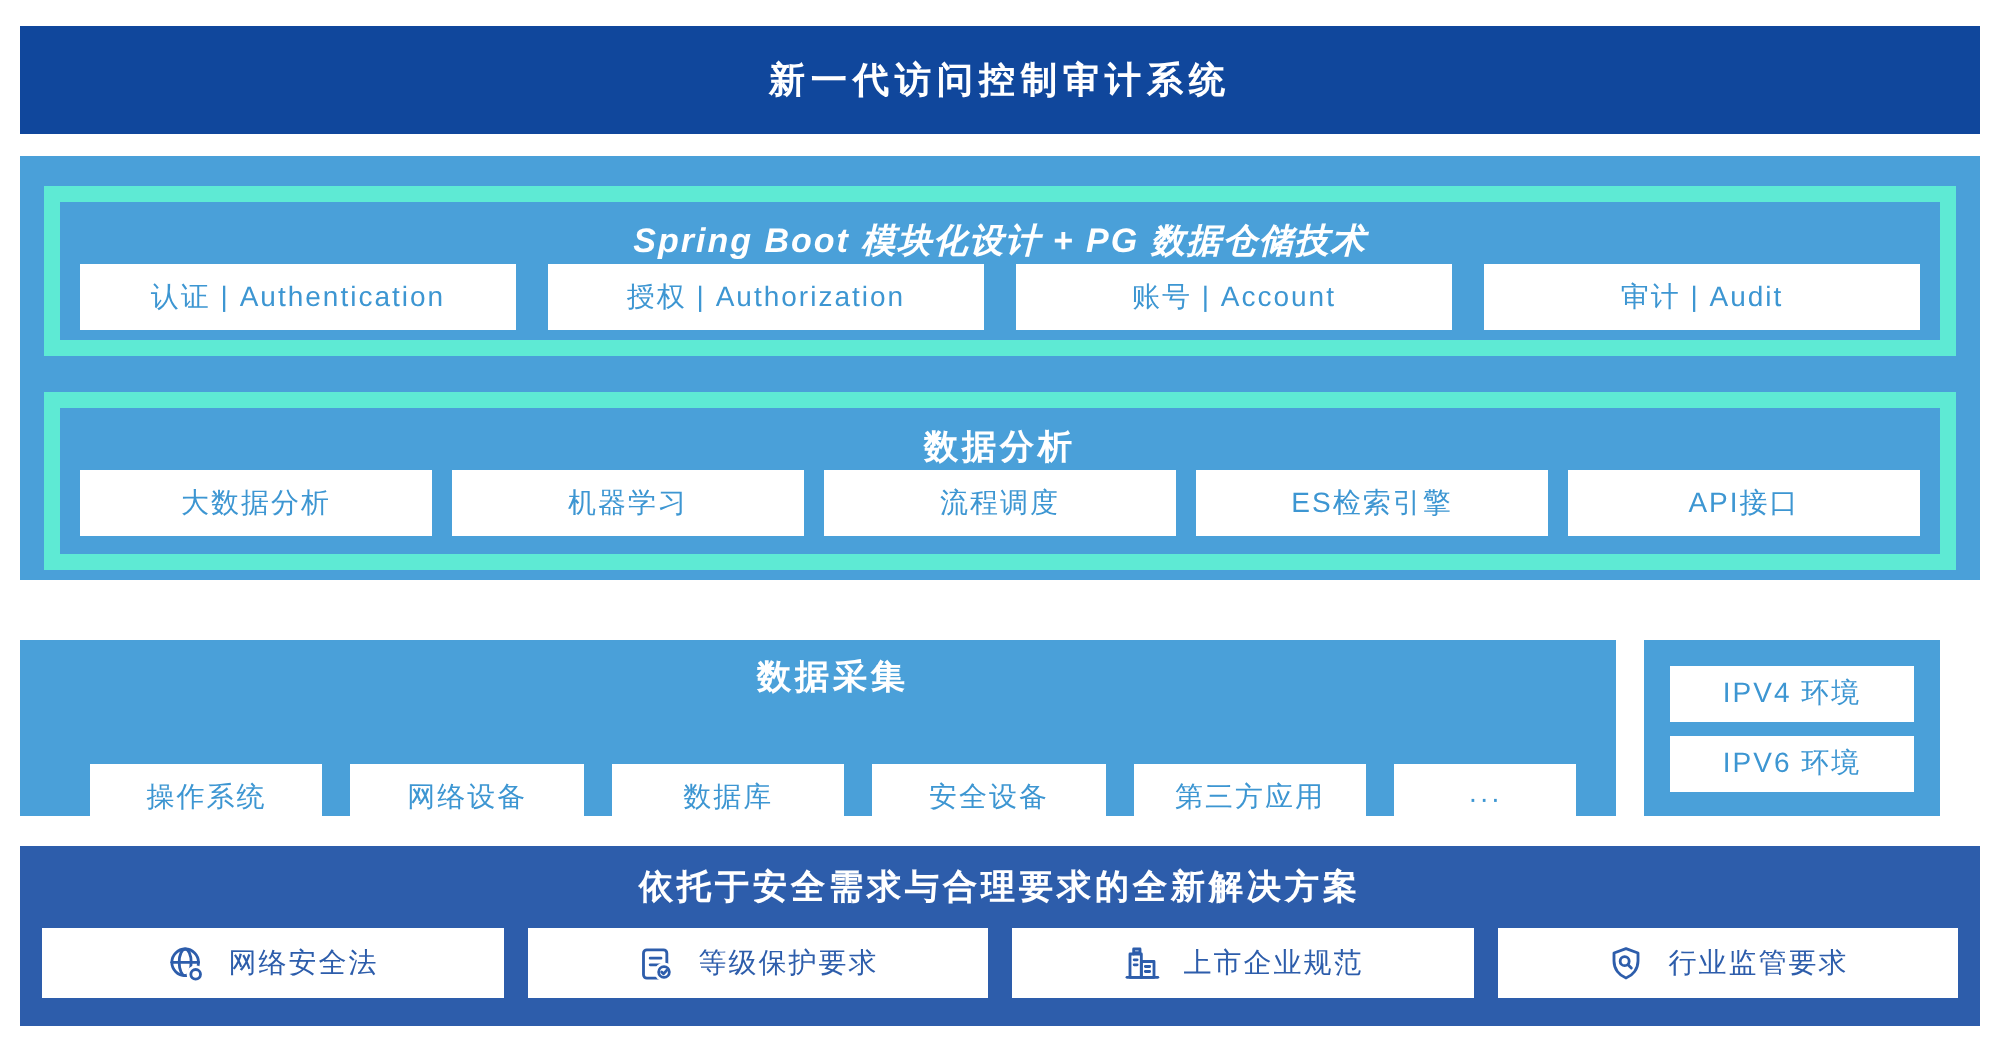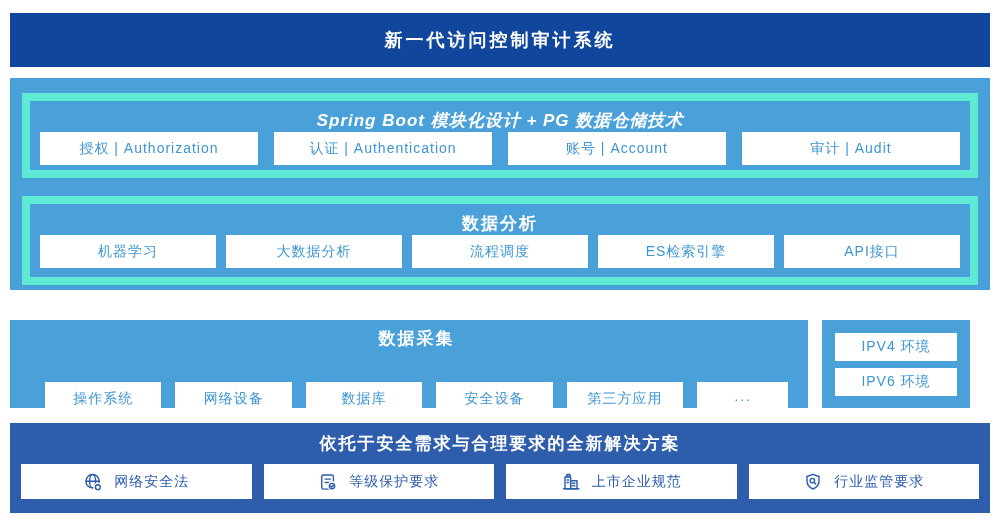--- a/index.html
+++ b/index.html
@@ -68,32 +68,32 @@
 
   <div class="banner">
     <span>新一代访问控制审计系统</span>
   </div>
 
   <div class="section-a">
 
     <div class="subbox subbox1">
       <div class="sec-title italic">Spring Boot 模块化设计 + PG 数据仓储技术</div>
       <div class="row row-sb">
+        <div class="cell">认证 | Authentication</div>
         <div class="cell">授权 | Authorization</div>
-        <div class="cell">认证 | Authentication</div>
         <div class="cell">账号 | Account</div>
         <div class="cell">审计 | Audit</div>
       </div>
     </div>
 
     <div class="subbox subbox2">
       <div class="sec-title">数据分析</div>
       <div class="row row-da">
+        <div class="cell">大数据分析</div>
         <div class="cell">机器学习</div>
-        <div class="cell">大数据分析</div>
         <div class="cell">流程调度</div>
         <div class="cell">ES检索引擎</div>
         <div class="cell">API接口</div>
       </div>
     </div>
 
   </div>
 
   <div class="section-b">
     <div class="sec-title">数据采集</div>

